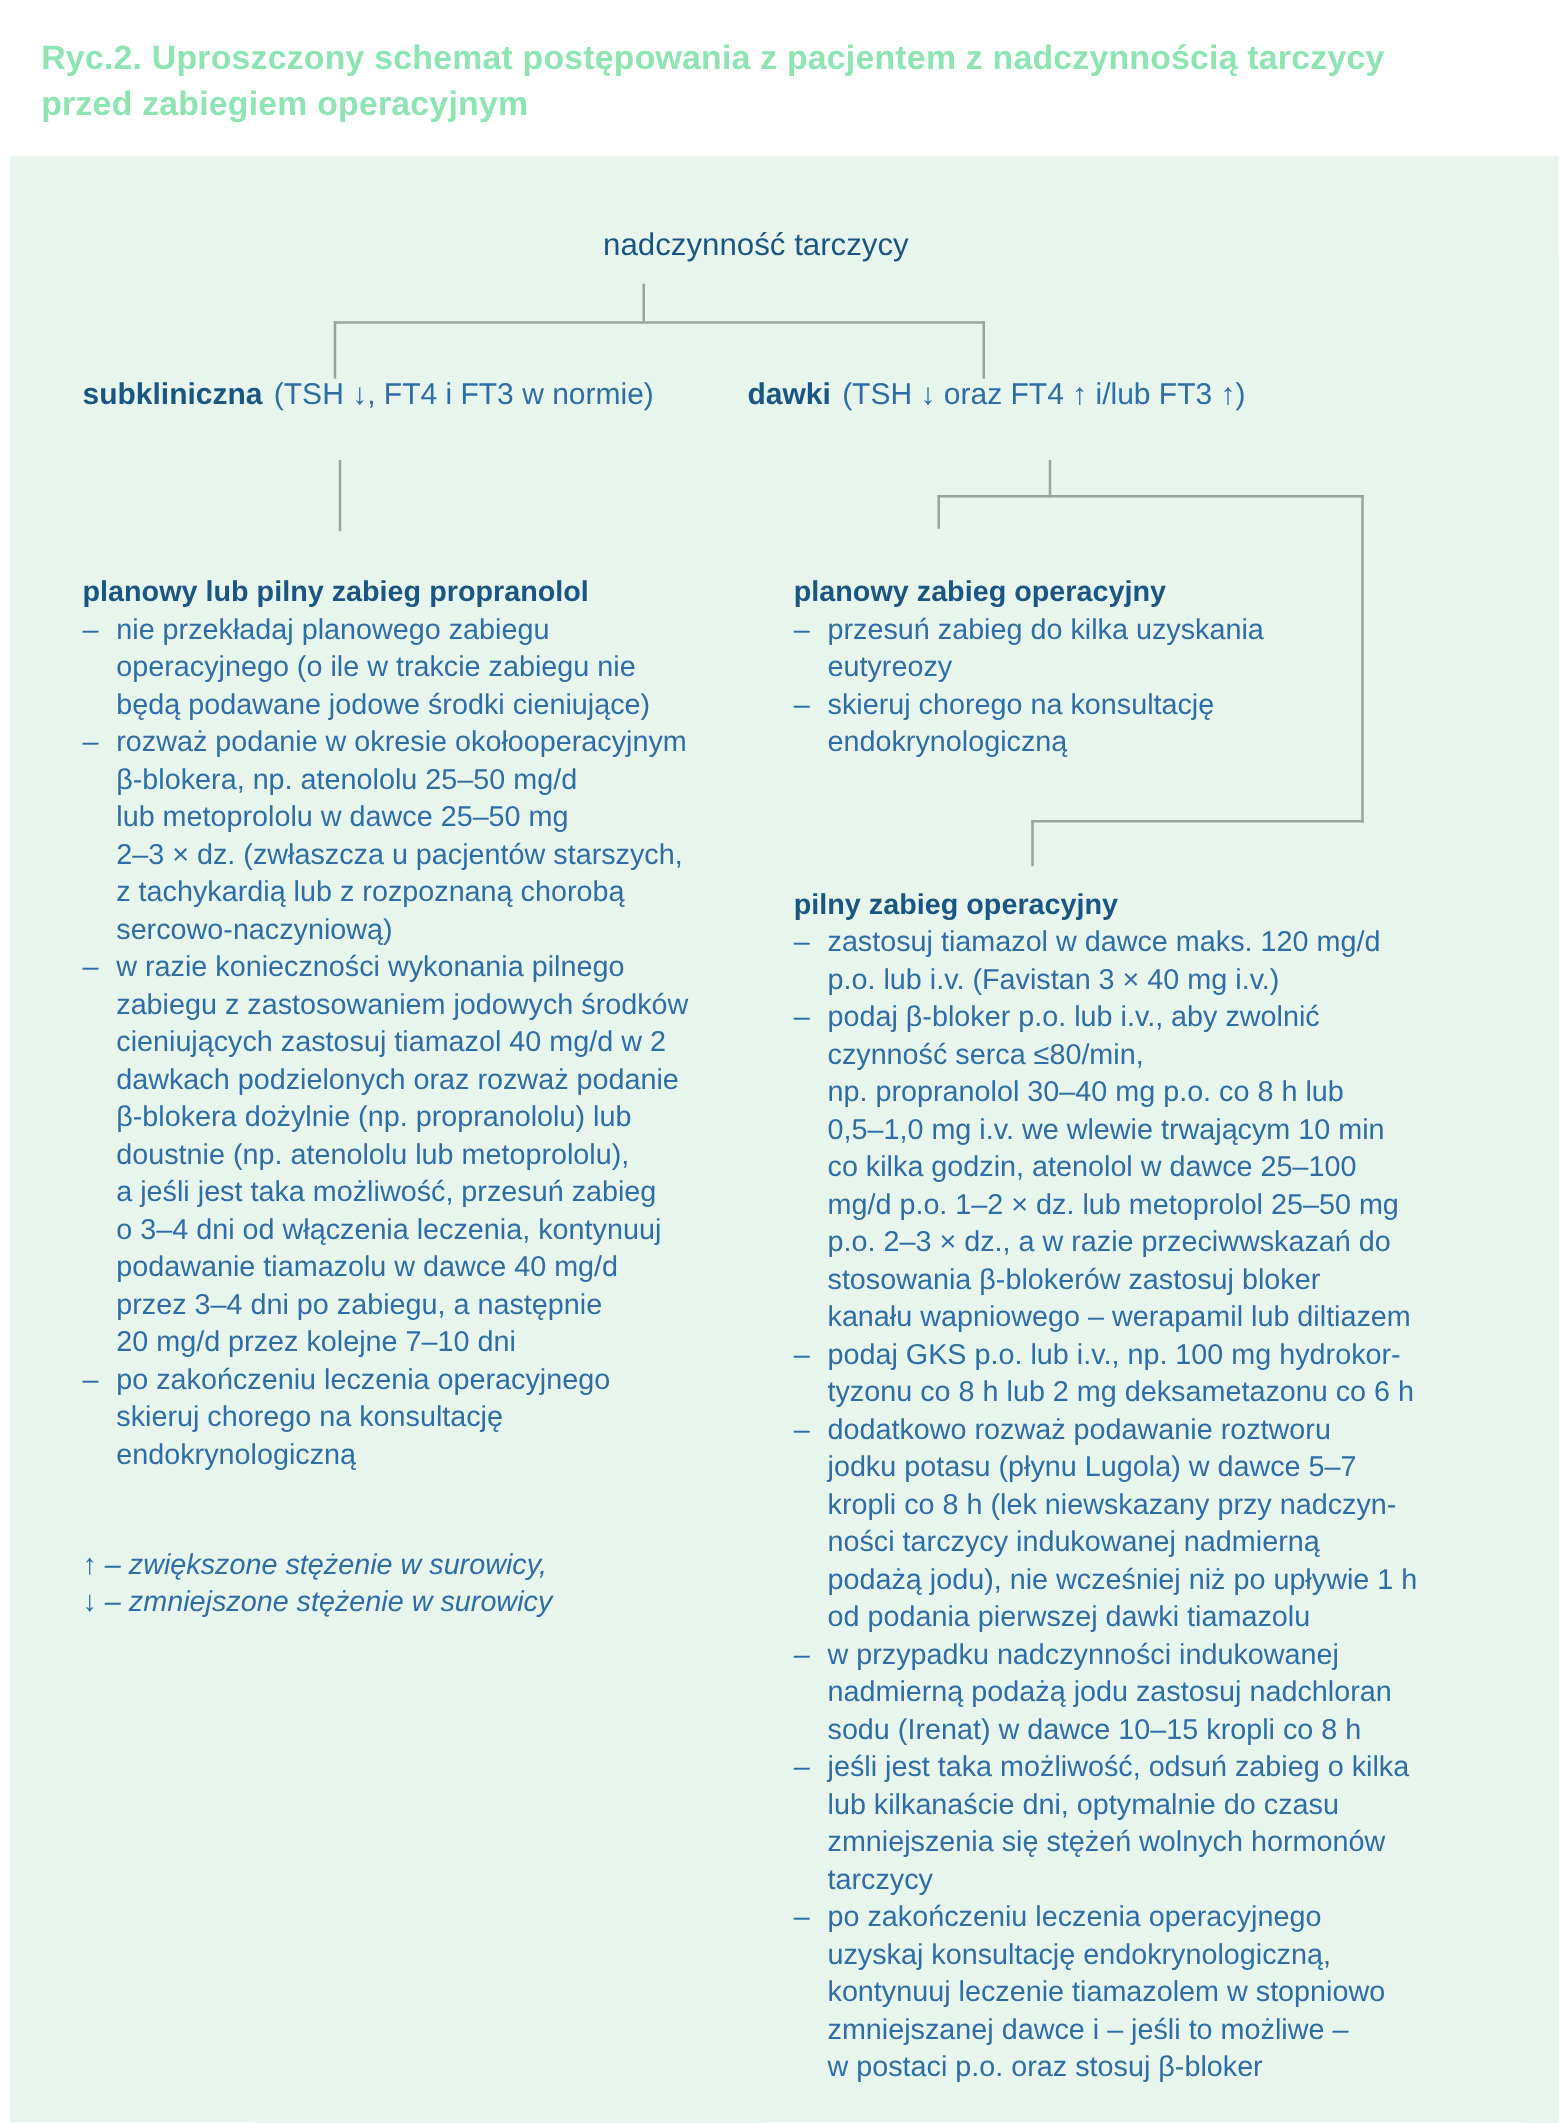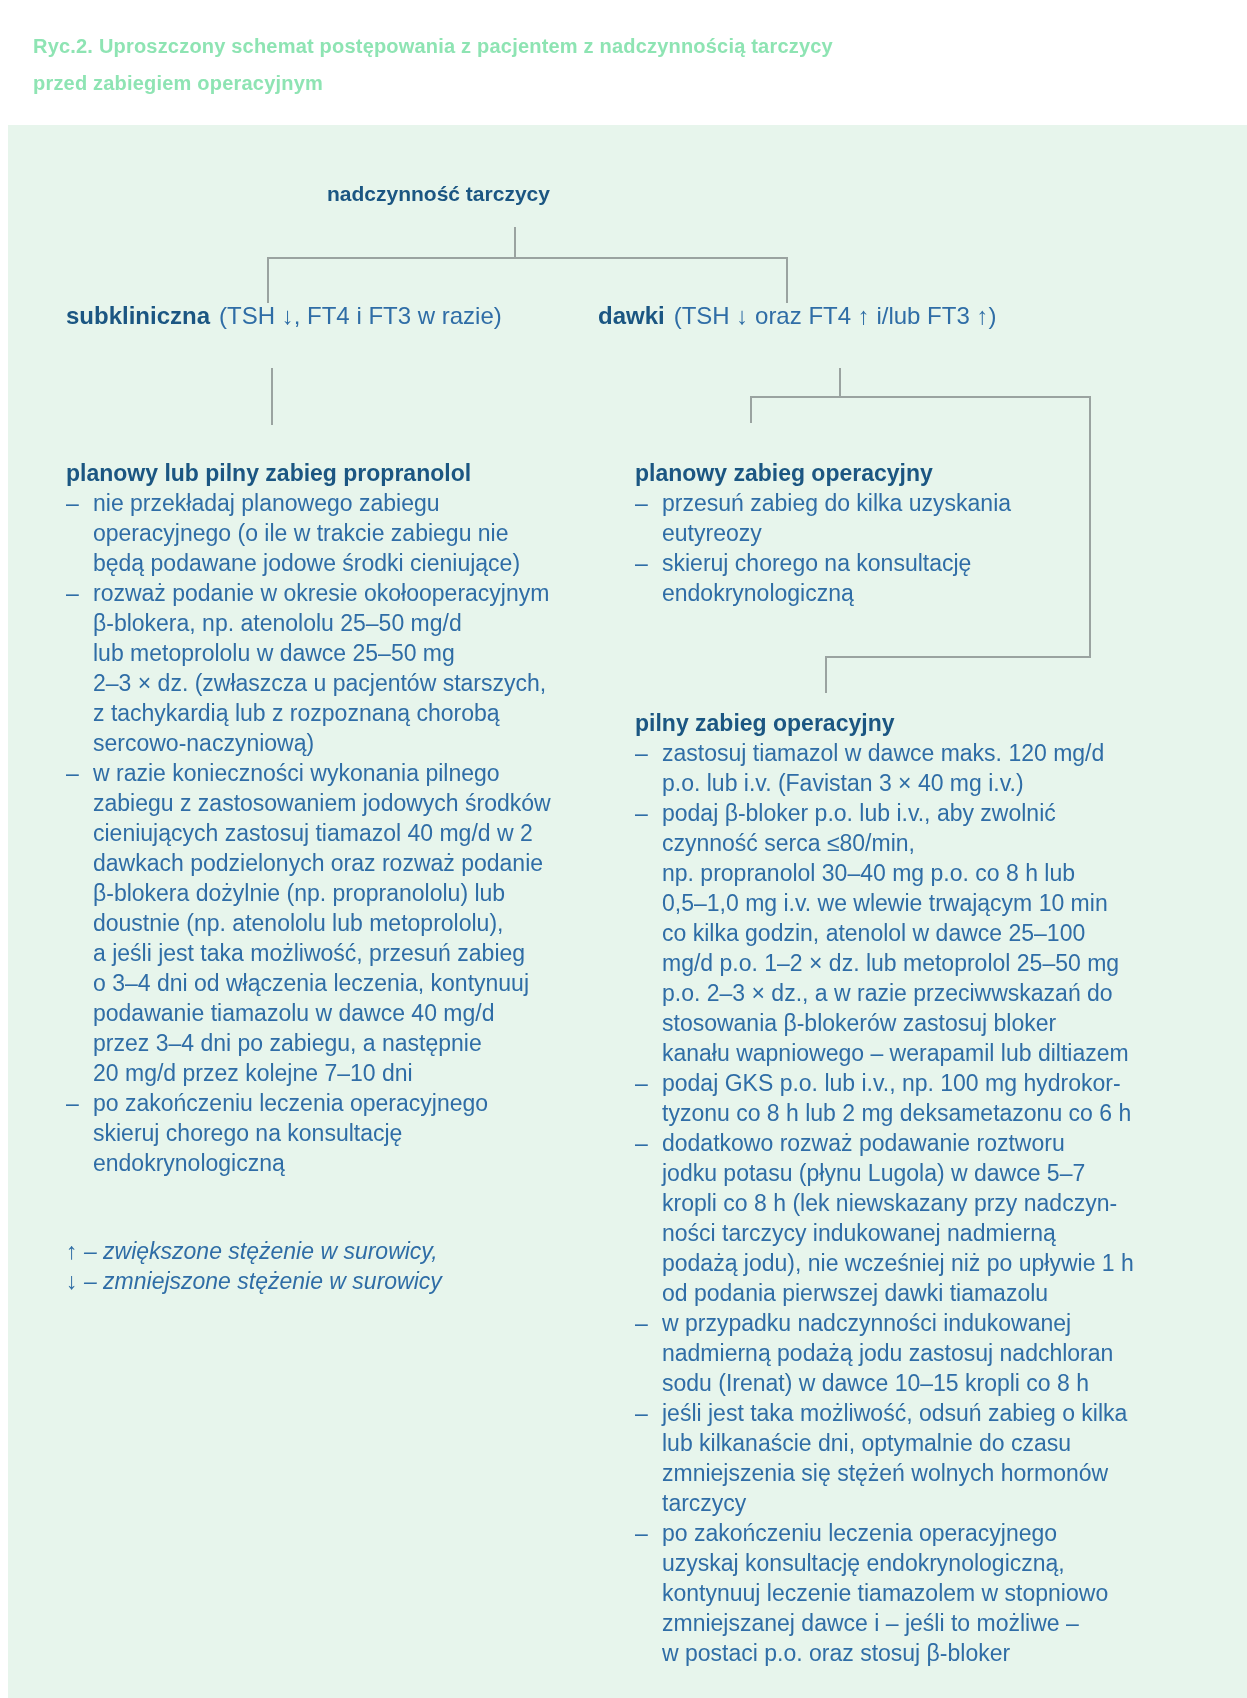--- a/index.html
+++ b/index.html
@@ -9,30 +9,30 @@
     --body-blue:#2f6da6;
     --line-gray:#9aa3a0;
   }
   html,body{margin:0;padding:0;background:#ffffff;}
   #page{
     position:relative;width:1247px;height:1698px;overflow:hidden;background:#ffffff;
     font-family:"Liberation Sans", sans-serif;
   }
   .caption{
     position:absolute;left:33px;top:28px;width:1150px;
-    color:var(--caption-green);font-size:20px;font-weight:700;line-height:37px;
+    color:var(--caption-green);font-size:27px;font-weight:700;line-height:37px;
     white-space:pre-line;letter-spacing:0.2px;
   }
   .panel{
     position:absolute;left:8px;top:125px;right:0;bottom:0;
     background:var(--panel-mint);
   }
   .root-label{
-    position:absolute;left:327px;top:182px;width:400px;text-align:left;
-    color:var(--heading-blue);font-size:21px;font-weight:700;
+    position:absolute;left:327px;top:182px;width:400px;text-align:right;
+    color:var(--heading-blue);font-size:25px;font-weight:400;
   }
   .cline{position:absolute;background:var(--line-gray);}
   .branch{
     position:absolute;top:302px;font-size:24px;color:var(--body-blue);white-space:nowrap;
   }
   .branch .term{font-weight:700;color:var(--heading-blue);margin-right:9px;text-align:center;}
   .box{position:absolute;font-size:23px;line-height:30px;color:var(--body-blue);}
   .box .box-title{font-weight:700;color:var(--heading-blue);}
   .bullet{display:flex;align-items:flex-start;}
   .bullet .dash{flex:0 0 27px;}
@@ -61,21 +61,21 @@
   <div class="cline" style="left:786px;top:257px;width:2px;height:46px;"></div>
   <div class="cline" style="left:271px;top:368px;width:2px;height:57px;"></div>
   <div class="cline" style="left:839px;top:368px;width:2px;height:30px;"></div>
   <div class="cline" style="left:750px;top:396px;width:341px;height:2px;"></div>
   <div class="cline" style="left:750px;top:396px;width:2px;height:27px;"></div>
   <div class="cline" style="left:1089px;top:396px;width:2px;height:262px;"></div>
   <div class="cline" style="left:825px;top:656px;width:266px;height:2px;"></div>
   <div class="cline" style="left:825px;top:656px;width:2px;height:37px;"></div>
 
   <div class="branch" style="left:66px;">
-    <span class="term">subkliniczna</span><span>(TSH ↓, FT4 i FT3 w razie)</span>
+    <span class="term">subkliniczna</span><span>(TSH ↓, FT4 i FT3 w normie)</span>
   </div>
   <div class="branch" style="left:598px;">
     <span class="term">dawki</span><span>(TSH ↓ oraz FT4 ↑ i/lub FT3 ↑)</span>
   </div>
 
   <div class="box" style="left:66px;top:458px;width:545px;">
     <div class="box-title">planowy lub pilny zabieg propranolol</div>
     <div class="bullet">
       <span class="dash">–</span>
       <span class="btxt">nie przekładaj planowego zabiegu

